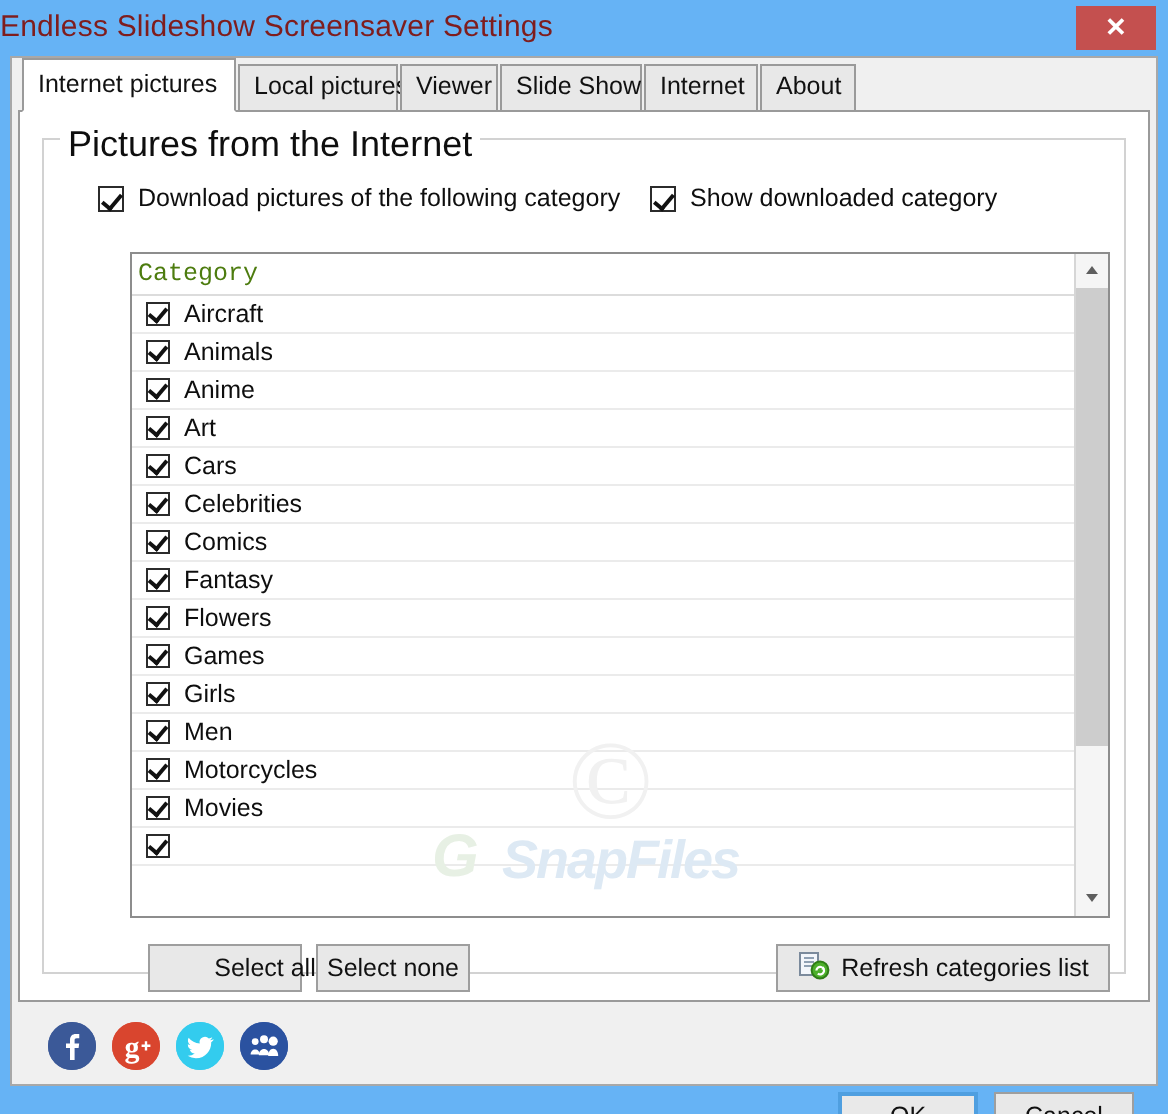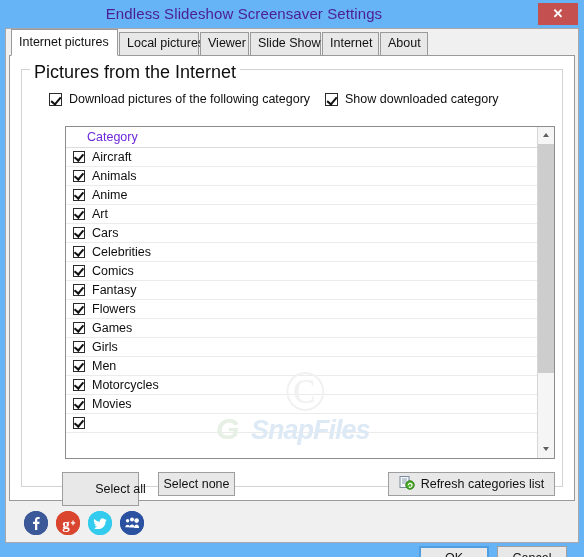--- a/index.html
+++ b/index.html
@@ -32,23 +32,23 @@
     left: 0; top: 0;
     width: 584px;
     height: 28px;
   }
   .title-text {
     position: absolute;
     left: 0; top: 0;
     width: 488px;
     height: 28px;
     line-height: 28px;
-    text-align: center;
+    text-align: left;
     font-size: 15px;
-    color: #4c1d95;
+    color: #7f1d1d;
     letter-spacing: .1px;
     white-space: nowrap;
   }
   .close-button {
     position: absolute;
     right: 6px;
     top: 3px;
     width: 40px;
     height: 22px;
     background: #c4504f;
@@ -187,26 +187,27 @@
     position: absolute;
     left: 0; top: 0;
     width: 471px;
     height: 21px;
     background: #ffffff;
     border-bottom: 1px solid #dcdcdc;
     box-sizing: border-box;
   }
   .lv-header-cell {
     position: absolute;
-    left: 21px;
+    left: 3px;
     top: 0;
     height: 21px;
     line-height: 21px;
     font-size: 12.5px;
-    color: #6d28d9;
+    color: #4d7c0f;
+    font-family: Liberation Mono, monospace;
   }
   .lv-body {
     position: absolute;
     left: 0;
     top: 21px;
     width: 471px;
     height: 310px;
     overflow: hidden;
   }
   .lv-row {
@@ -316,21 +317,21 @@
     white-space: nowrap;
     cursor: default;
     display: flex;
     align-items: center;
     justify-content: center;
   }
   .btn.focused {
     border: 2px solid #4f9fe0;
     background: #e9e9e9;
   }
-  .btn-select-all  { left: 40px;  top: 402px; width: 77px; height: 34px; padding-left: 40px; }
+  .btn-select-all  { left: 52px;  top: 402px; width: 77px; height: 24px; padding-left: 40px; }
   .btn-select-none { left: 136px; top: 402px; width: 77px; height: 24px; }
   .btn-refresh     { left: 366px; top: 402px; width: 167px; height: 24px; }
 
   .refresh-inner {
     display: flex;
     align-items: center;
     gap: 6px;
   }
   .refresh-label { font-size: 12.5px; }
 

